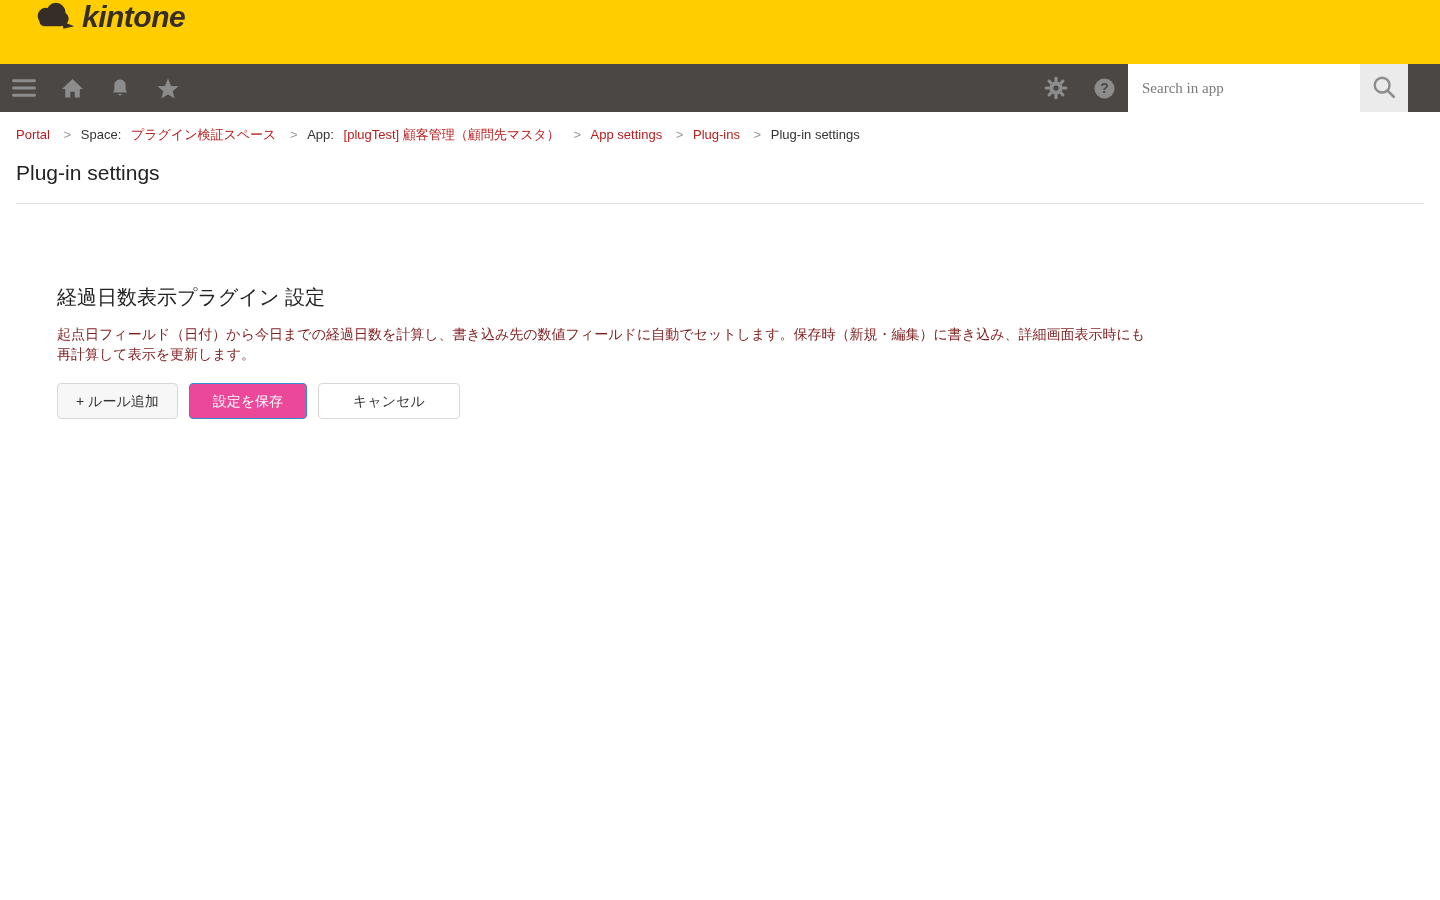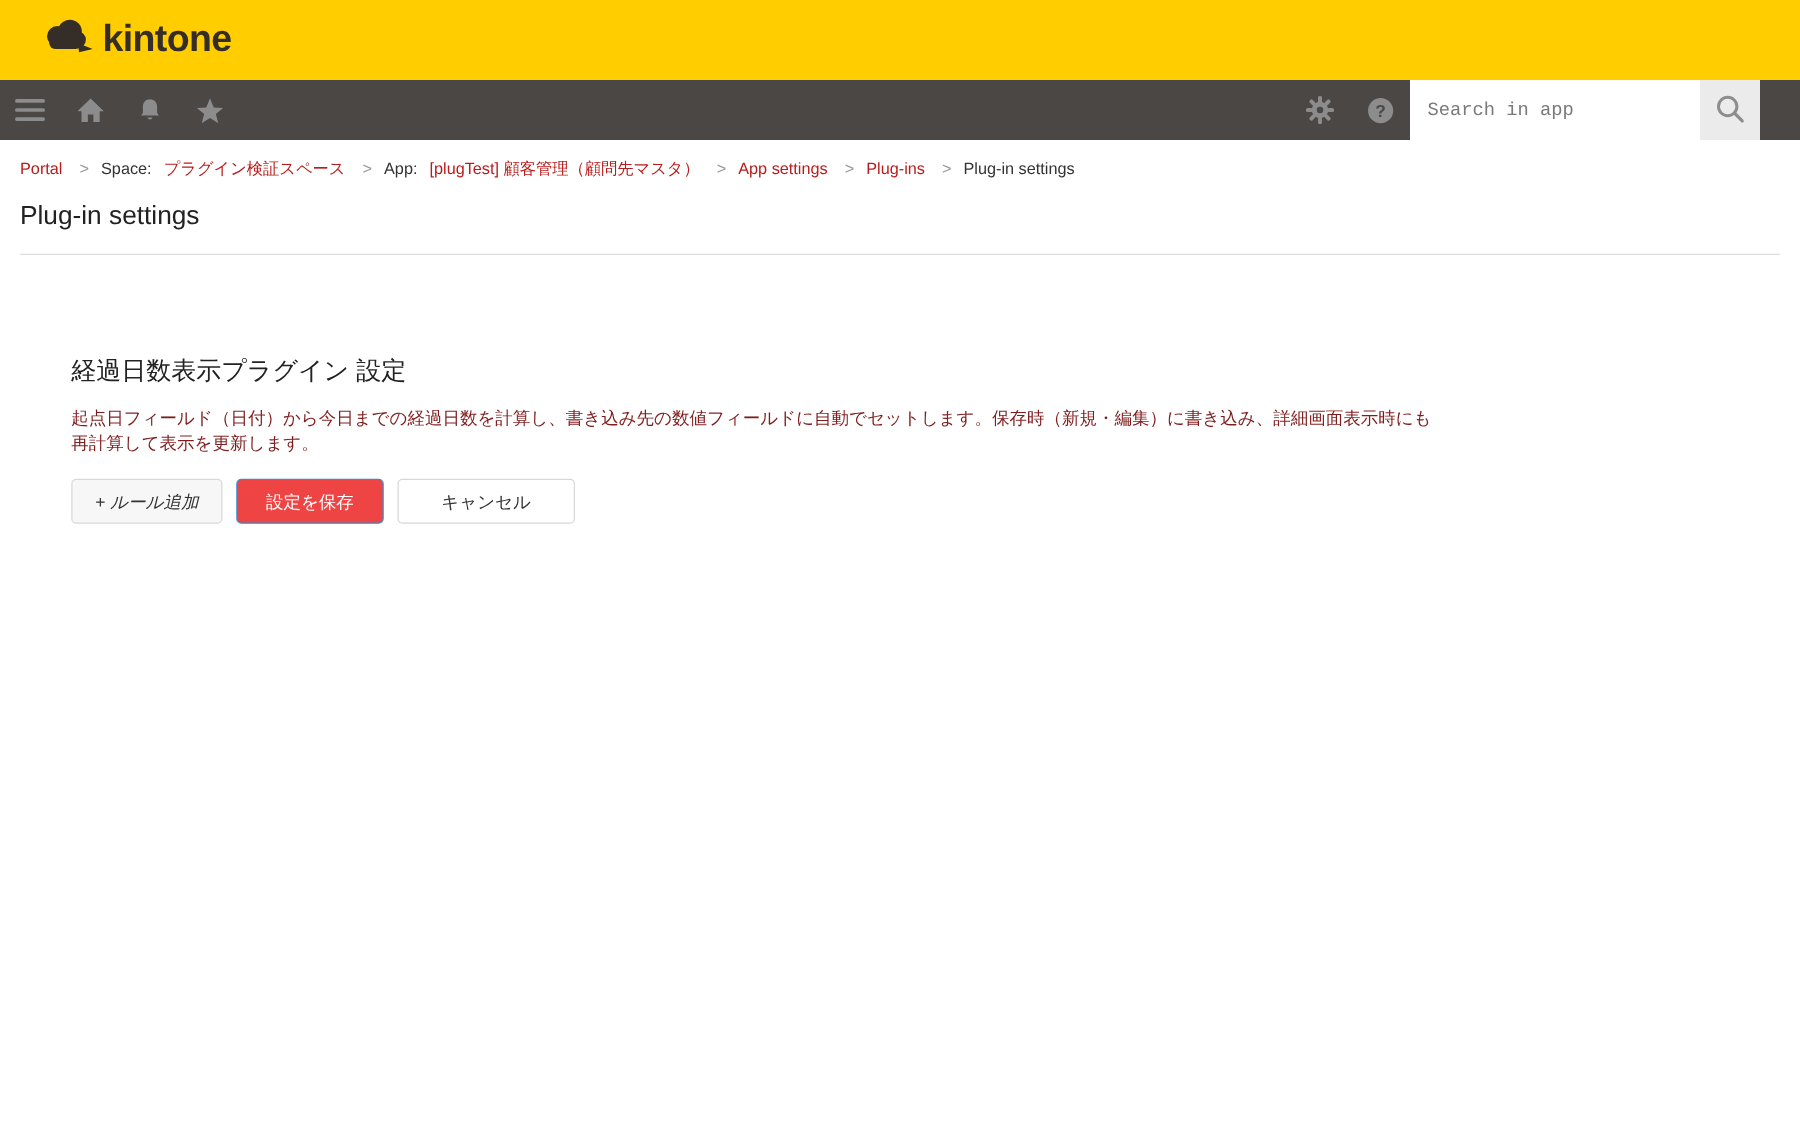--- a/index.html
+++ b/index.html
@@ -1,38 +1,38 @@
 <!DOCTYPE html>
 <html><head>
 <meta charset="utf-8">
 <style>
   * { margin:0; padding:0; box-sizing:border-box; }
   html,body { width:1440px; height:900px; background:#fff;
     font-family:"Liberation Sans","DejaVu Sans",sans-serif; color:#333; }
 
   
   .header { position:relative; height:64px; background:#ffcd00; }
-  .logo { position:absolute; left:34px; top:0; height:64px; display:flex; align-items:center; gap:6px; cursor:pointer; }
+  .logo { position:absolute; left:34px; top:0; height:64px; display:flex; align-items:flex-start; gap:6px; cursor:pointer;font-style:italic; }
   .logo-text { font-size:30px; font-weight:800; color:#342d28; letter-spacing:-0.5px; }
   .user-menu { position:absolute; right:32px; top:0; width:280px; height:64px; background:#d8ac00;
     display:flex; align-items:center; cursor:pointer; }
   .avatar { width:34px; height:34px; margin-left:24px; background:#6f6f6f; overflow:hidden; flex:none; }
   .user-name { color:#fff; font-weight:bold; font-size:15px; margin-left:28px; }
   .chevron { position:absolute; right:16px; top:27px; }
 
   
   .navbar { position:relative; height:48px; background:#4a4745; }
   .nav-left { position:absolute; left:12px; top:0; height:48px; display:flex; align-items:center; gap:24px; }
   .nav-icon-btn { width:24px; height:48px; display:flex; align-items:center; justify-content:center; cursor:pointer; }
   .nav-right { position:absolute; right:32px; top:0; height:48px; display:flex; align-items:center; }
   .nav-right .nav-icon-btn { margin-right:24px; }
   .nav-right .nav-icon-btn.help { margin-right:12px; }
   .search-box { display:flex; height:48px; }
   .search-input { width:232px; height:48px; border:0; outline:none; background:#fff;
-    padding:0 14px; font-size:15px; color:#333; font-family:Liberation Mono, monospace; }
+    padding:0 14px; font-size:15px; color:#333; font-family:Liberation Serif, serif; }
   .search-input::placeholder { color:#7a7a7a; }
   .search-btn { width:48px; height:48px; background:#ebebeb; border:0; display:flex;
     align-items:center; justify-content:center; cursor:pointer; }
 
   
   .breadcrumb { padding:14px 0 0 16px; font-size:13px; color:#333; }
   .breadcrumb span { margin-right:6px; }
   .crumb-sep { color:#999; margin:0 4px; }
   .crumb-link { color:#b91c1c; text-decoration:none; cursor:pointer; }
 
@@ -45,22 +45,22 @@
   .side { width:249px; flex:none; border-right:1px solid #ddd; min-height:224px; }
   .plugin-name { font-size:14px; font-weight:bold; color:#333; margin-top:9px; }
   .plugin-icon { margin-top:18px; width:56px; height:56px; display:block; }
   .plugin-version { font-size:14px; color:#333; margin-top:19px; }
 
   .main { flex:1; padding:33px 30px 0 41px; }
   .main-heading { font-size:20px; font-weight:400; color:#222; line-height:28px;margin-top:36px; }
   .main-desc { font-size:14px; color:#7f1d1d; line-height:20px; margin-top:13px; max-width:1090px; }
   .btn-row { display:flex; gap:11px; margin-top:19px; }
   .btn { height:36px; font-size:14px; font-family:inherit; border-radius:4px; cursor:pointer; line-height:34px; }
-  .btn-add { background:#f7f7f7; border:1px solid #d8d8d8; color:#333; padding:0 18px;font-style:italic; }
-  .btn-save { background:#ef4444; border:1px solid #3190d4; color:#fff; padding:0 23px; }
+  .btn-add { background:#f7f7f7; border:1px solid #d8d8d8; color:#333; padding:0 18px; }
+  .btn-save { background:#ec4899; border:1px solid #3190d4; color:#fff; padding:0 23px; }
   .btn-cancel { background:#fff; border:1px solid #d8d8d8; color:#333; padding:0 34px; }
 </style>
 </head>
 <body>
 
 <div class="header">
   <div class="logo">
     <span>
       <svg width="42" height="34" viewBox="0 0 46 36">
         <g fill="#342d28">

